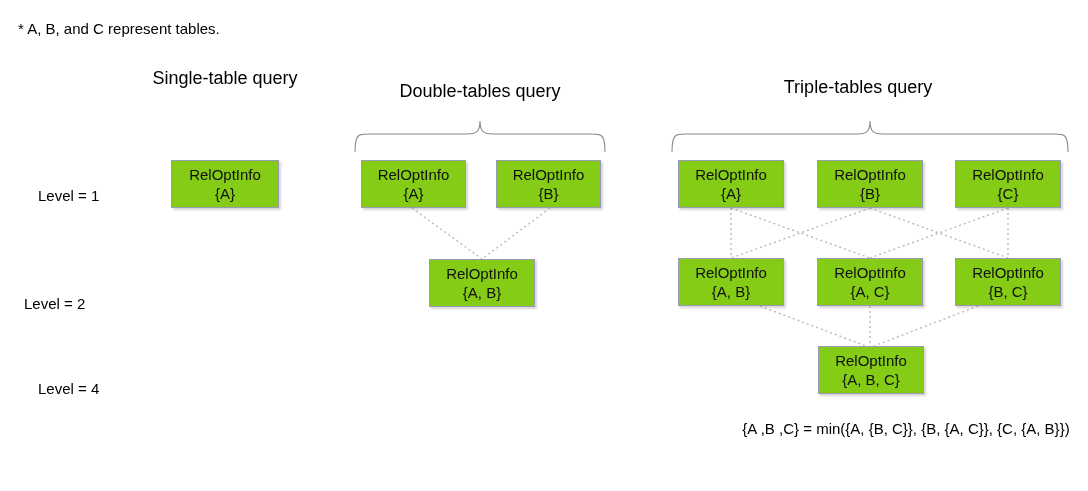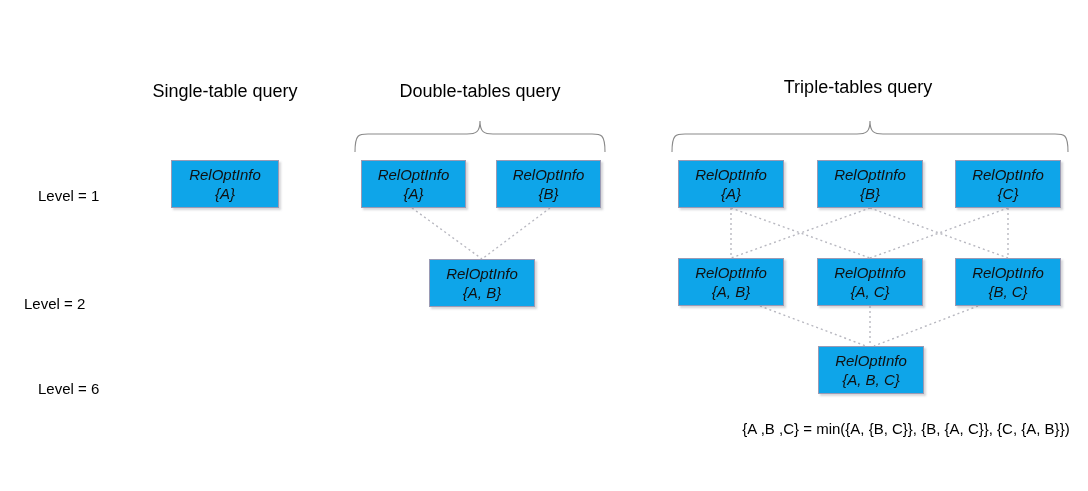--- a/index.html
+++ b/index.html
@@ -44,72 +44,72 @@
   .level-label {
     position: absolute;
     font-size: 15px;
     line-height: 18px;
     white-space: nowrap;
     text-align: right;
   }
   .node {
     position: absolute;
     box-sizing: border-box;
-    background: #0ea5e9;
+    background: #84cc16;
     border: 1px solid #9a9ab4;
     box-shadow: 2px 2px 2px rgba(120,120,130,0.30);
     text-align: center;
     font-size: 15px;
     line-height: 19px;
     padding-top: 4px;
     color: #101010;
-    font-style: italic;
   }
   .node .nt {
     display: block;
   }
   .formula {
     position: absolute;
     font-size: 15px;
     line-height: 19px;
     white-space: nowrap;
     transform: translateX(-50%);
   }
 </style>
 </head>
 <body>
 
 <div id="canvas">
 
+  <div class="note" style="left:18px; top:20px;">* A, B, and C represent tables.</div>
 
   <svg id="wires" viewBox="0 0 1088 491" width="1088" height="491" xmlns="http://www.w3.org/2000/svg">
       <line x1="412" y1="208" x2="482" y2="259" stroke="#b8b8c0" stroke-width="1.4" stroke-dasharray="2,3"></line>
       <line x1="550" y1="208" x2="482" y2="259" stroke="#b8b8c0" stroke-width="1.4" stroke-dasharray="2,3"></line>
       <line x1="731" y1="208" x2="731" y2="258" stroke="#b8b8c0" stroke-width="1.4" stroke-dasharray="2,3"></line>
       <line x1="731" y1="208" x2="870" y2="258" stroke="#b8b8c0" stroke-width="1.4" stroke-dasharray="2,3"></line>
       <line x1="870" y1="208" x2="731" y2="258" stroke="#b8b8c0" stroke-width="1.4" stroke-dasharray="2,3"></line>
       <line x1="870" y1="208" x2="1008" y2="258" stroke="#b8b8c0" stroke-width="1.4" stroke-dasharray="2,3"></line>
       <line x1="1008" y1="208" x2="870" y2="258" stroke="#b8b8c0" stroke-width="1.4" stroke-dasharray="2,3"></line>
       <line x1="1008" y1="208" x2="1008" y2="258" stroke="#b8b8c0" stroke-width="1.4" stroke-dasharray="2,3"></line>
       <line x1="760" y1="306" x2="866" y2="346" stroke="#b8b8c0" stroke-width="1.4" stroke-dasharray="2,3"></line>
       <line x1="870" y1="306" x2="870" y2="346" stroke="#b8b8c0" stroke-width="1.4" stroke-dasharray="2,3"></line>
       <line x1="978" y1="306" x2="874" y2="346" stroke="#b8b8c0" stroke-width="1.4" stroke-dasharray="2,3"></line>
       <path d="M 355 152 C 355 134, 359 134, 368 134 L 467 134 C 476 134, 480 132, 480 121 C 480 132, 484 134, 493 134 L 592 134 C 601 134, 605 134, 605 152" fill="none" stroke="#8a8a8a" stroke-width="1.1"></path>
       <path d="M 672 152 C 672 134, 676 134, 685 134 L 857 134 C 866 134, 870 132, 870 121 C 870 132, 874 134, 883 134 L 1055 134 C 1064 134, 1068 134, 1068 152" fill="none" stroke="#8a8a8a" stroke-width="1.1"></path>
     </svg>
 
   <div id="titles">
-      <div class="section-title" style="left: 225px; top: 80px;">Single-table query</div>
+      <div class="section-title" style="left: 225px; top: 67px;">Single-table query</div>
       <div class="section-title" style="left: 480px; top: 80px;">Double-tables query</div>
       <div class="section-title" style="left: 858px; top: 76px;">Triple-tables query</div>
     </div>
   <div id="levels">
       <div class="level-label" style="left: 38px; top: 187px;">Level = 1</div>
       <div class="level-label" style="left: 24px; top: 295px;">Level = 2</div>
-      <div class="level-label" style="left: 38px; top: 380px;">Level = 6</div>
+      <div class="level-label" style="left: 38px; top: 380px;">Level = 4</div>
     </div>
   <div id="nodes">
       <div class="node" style="left: 171px; top: 160px; width: 108px; height: 48px;">
         <span class="nt">RelOptInfo</span>
         <span class="nt">{A}</span>
       </div>
       <div class="node" style="left: 361px; top: 160px; width: 105px; height: 48px;">
         <span class="nt">RelOptInfo</span>
         <span class="nt">{A}</span>
       </div>

